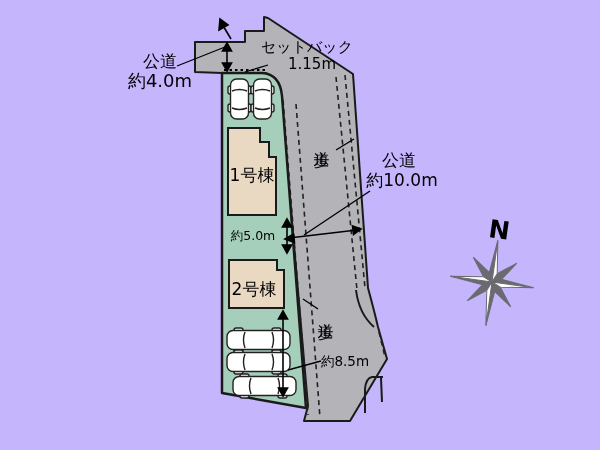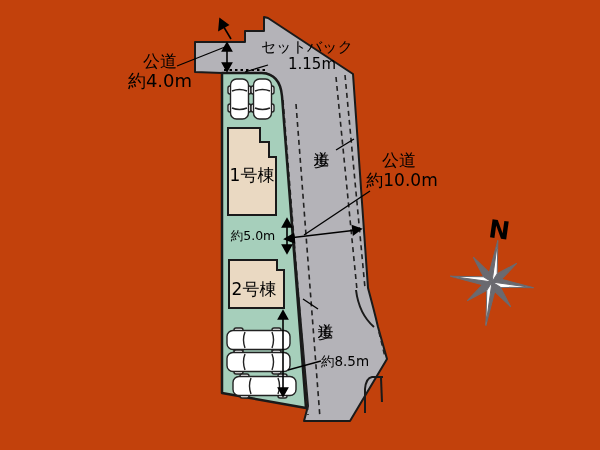--- a/index.html
+++ b/index.html
@@ -1,16 +1,16 @@
 <!DOCTYPE html>
 <html><head>
 <meta charset="utf-8">
 <style>
   html,body{margin:0;padding:0;background:#fff;}
-  .stage{position:relative;width:600px;height:450px;background:#c2410c;overflow:hidden;
+  .stage{position:relative;width:600px;height:450px;background:#c4b5fd;overflow:hidden;
          font-family:"DejaVu Sans","Liberation Sans",sans-serif;}
   svg text{font-family:"DejaVu Sans","Liberation Sans",sans-serif;fill:#000000;}
   .vtext{writing-mode:vertical-rl;text-orientation:upright;}
 </style>
 </head>
 <body>
 
 <div class="stage">
 <svg width="600" height="450" viewBox="0 0 600 450">
 

